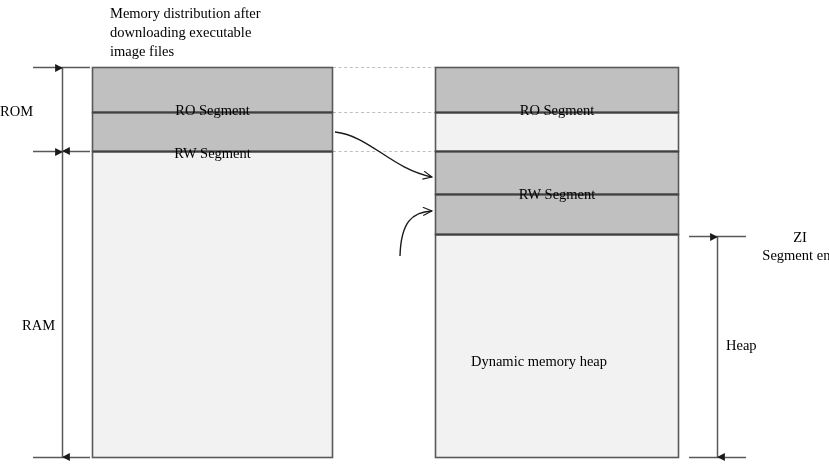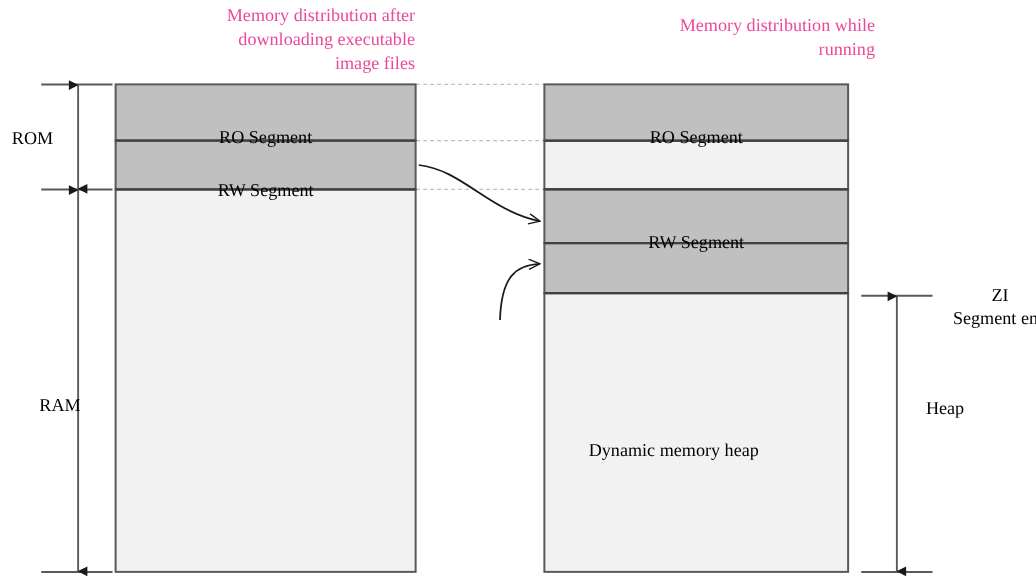--- a/index.html
+++ b/index.html
@@ -22,54 +22,51 @@
     position: absolute;
     left: 0;
     top: 0;
     width: 829px;
     height: 464px;
   }
   .lbl {
     position: absolute;
     font-size: 14.5px;
     line-height: 18px;
-    color: #ec4899;
+    color: #000000;
     white-space: pre-line;
-    text-align: right;
+    text-align: left;
   }
   .col-title {
     font-size: 14.5px;
     line-height: 19px;
   }
   .seg-label {
     position: absolute;
     font-size: 14.5px;
     text-align: center;
     line-height: 1;
     margin-top: 21px;
   }
   .bracket-label {
     position: absolute;
     font-size: 14.5px;
-    text-align: center;
     line-height: 18px;
     white-space: pre-line;
   }
 </style>
 </head>
 <body>
 
 <div id="diagram-root">
 
   <div class="lbl col-title" style="left:110px; top:4px; width:222px;">Memory distribution after
 downloading executable
 image files</div>
 
-  <div class="lbl col-title" style="left:450px; top:12px; width:250px;">Memory distribution while
-running</div>
 
   <svg class="svg-layer" viewBox="0 0 829 464">
     <defs>
       <marker id="arrowDown" markerWidth="9" markerHeight="9" refX="4.5" refY="8" orient="auto" markerUnits="userSpaceOnUse">
         <path d="M0.6,0.6 L4.5,8.4 L8.4,0.6 Z" fill="#1a1a1a"></path>
       </marker>
       <marker id="arrowUp" markerWidth="9" markerHeight="9" refX="4.5" refY="1" orient="auto" markerUnits="userSpaceOnUse">
         <path d="M4.5,0.6 L8.4,8.4 L0.6,8.4 Z" fill="#1a1a1a"></path>
       </marker>
       <marker id="arrowOpen" markerWidth="11" markerHeight="9" refX="10" refY="4.5" orient="auto-start-reverse" markerUnits="userSpaceOnUse">
@@ -131,15 +128,15 @@
 
   <div class="seg-label" style="left:435px; top:82px; width:244px;">RO Segment</div>
   <div class="seg-label" style="left:435px; top:166px; width:244px;">RW Segment</div>
   <div class="seg-label" style="left:435px; top:333px; width:208px;">Dynamic memory heap</div>
 
   <div class="bracket-label" style="left:0px; top:102px; width:52px;">ROM</div>
   <div class="bracket-label" style="left:0px; top:316px; width:52px;margin-left:22px;">RAM</div>
 
   <div class="bracket-label" style="left:740px; top:228px; width:120px; text-align:center;">ZI
 Segment end</div>
-  <div class="bracket-label" style="left:726px; top:318px; width:60px;">Heap</div>
+  <div class="bracket-label" style="left:726px; top:336px; width:60px;">Heap</div>
 
 </div>
 
 </body></html>

